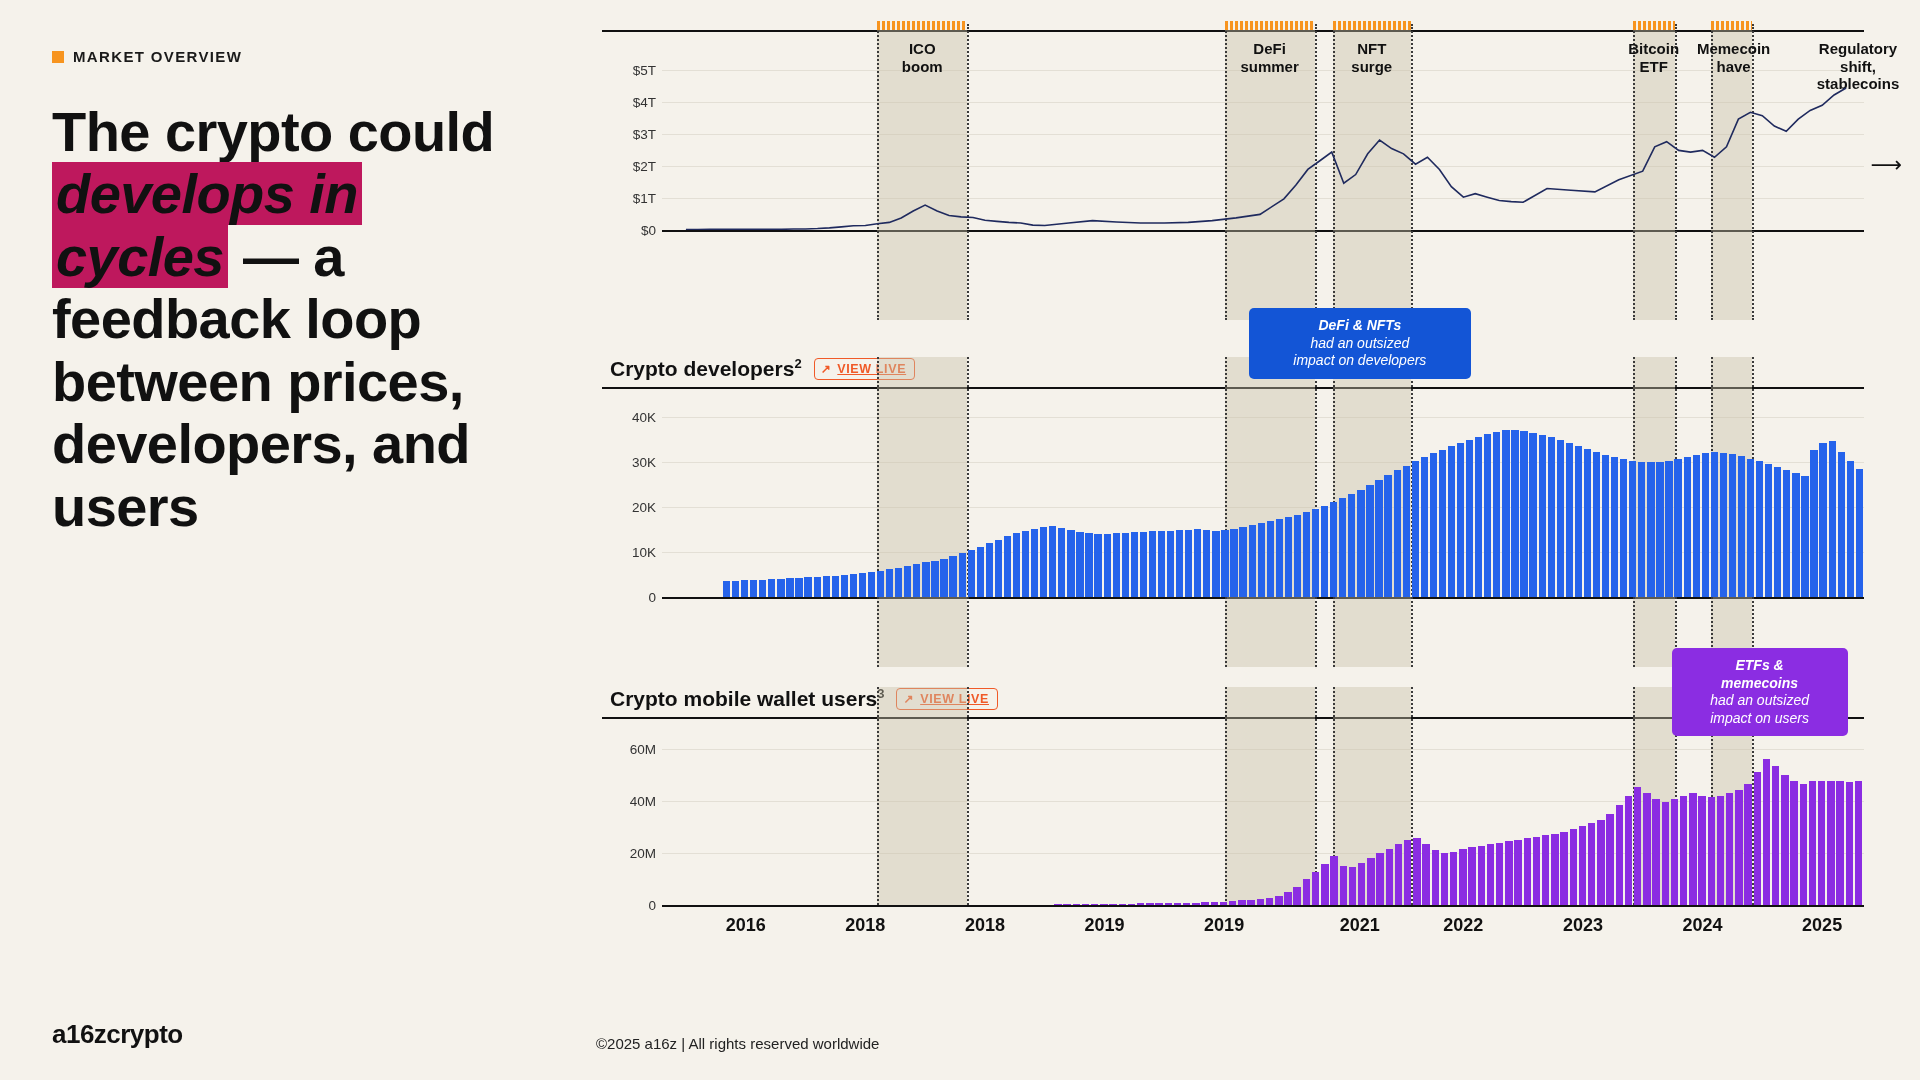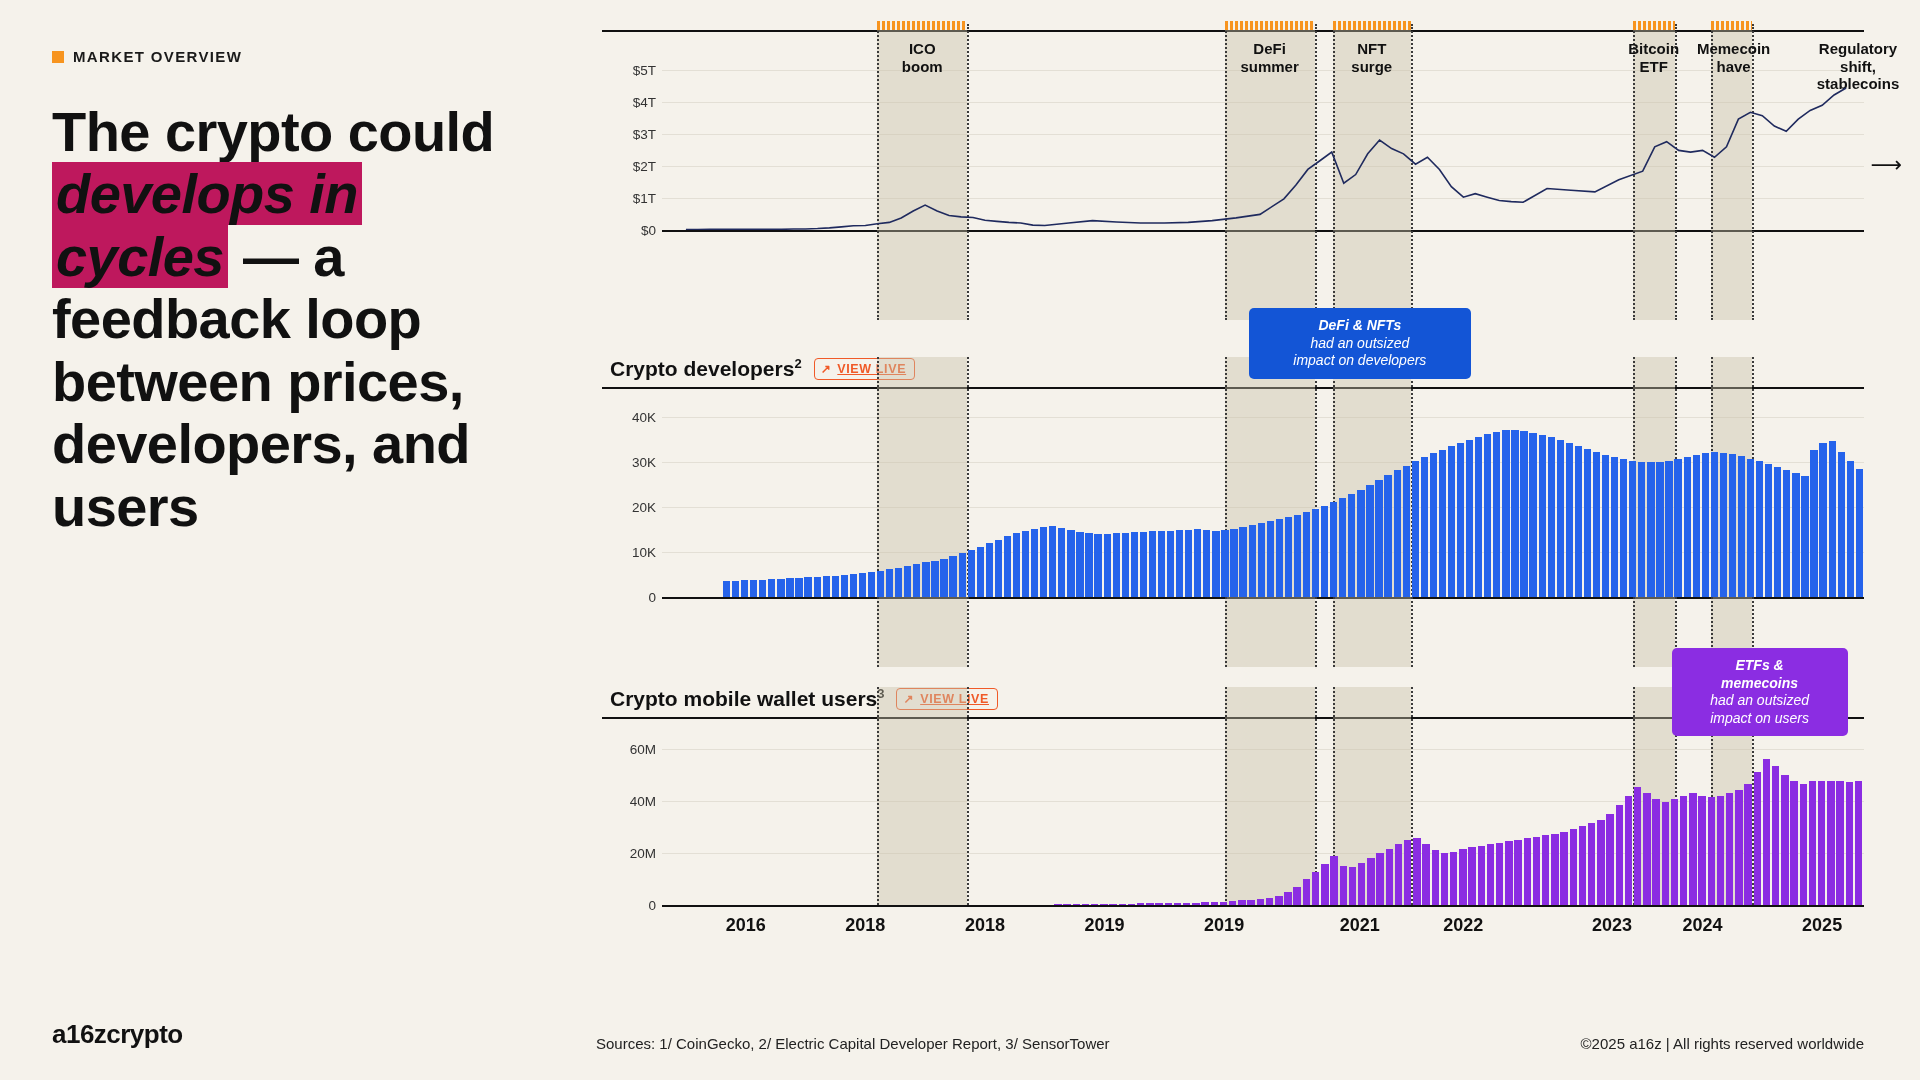--- a/index.html
+++ b/index.html
@@ -571,32 +571,31 @@
         </div>
 
         <div class="xaxis" id="xticks" style="top:198px;">
             <div class="xtick" style="left: 6.96517%;">2016</div>
             <div class="xtick" style="left: 16.9154%;">2018</div>
             <div class="xtick" style="left: 26.8657%;">2018</div>
             <div class="xtick" style="left: 36.8159%;">2019</div>
             <div class="xtick" style="left: 46.7662%;">2019</div>
             <div class="xtick" style="left: 56.7164%; margin-left: 16px;">2021</div>
             <div class="xtick" style="left: 66.6667%;">2022</div>
-            <div class="xtick" style="left: 76.6169%; margin-left: 29px;">2023</div>
+            <div class="xtick" style="left: 76.6169%;">2023</div>
             <div class="xtick" style="left: 86.5672%;">2024</div>
             <div class="xtick" style="left: 96.5174%;">2025</div>
           </div>
       </div>
 
       <div class="callout purple" style="left:calc(60px + 80.0%);top:-38px;width:150px;">
         <div><b>ETFs &amp;</b></div>
         <div><b>memecoins</b></div>
         <div>had an outsized</div>
         <div>impact on users</div>
       </div>
     </div>
 
     <div class="footer">
-      <span>Sources: 1/ CoinGecko, 2/ Electric Capital Developer Report, 3/ SensorTower</span>
       <span>©2025 a16z | All rights reserved worldwide</span>
     </div>
   </div>
 </div>
 
 </body></html>

